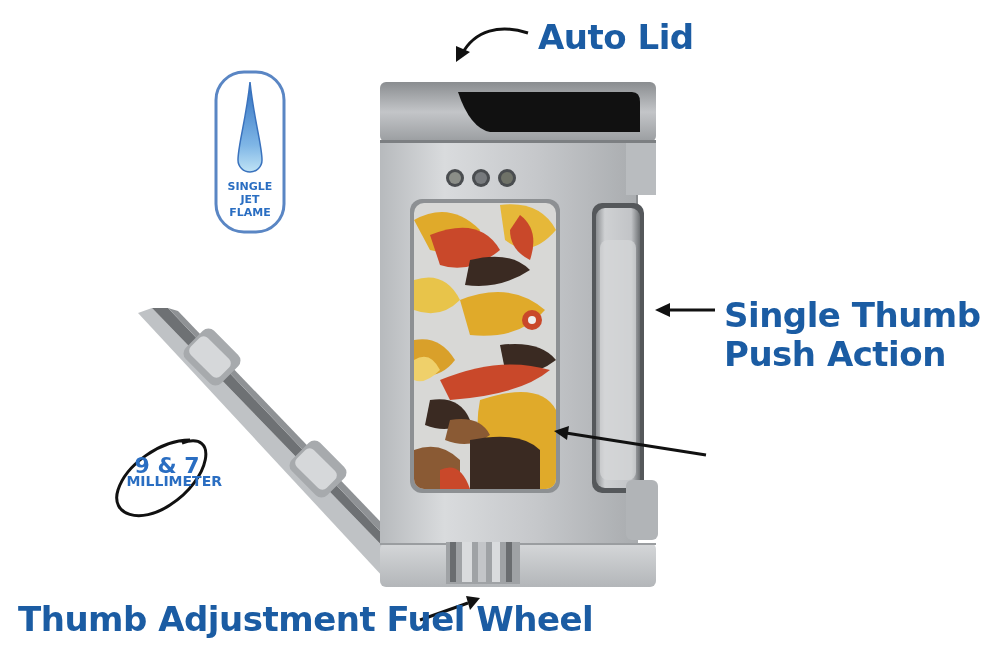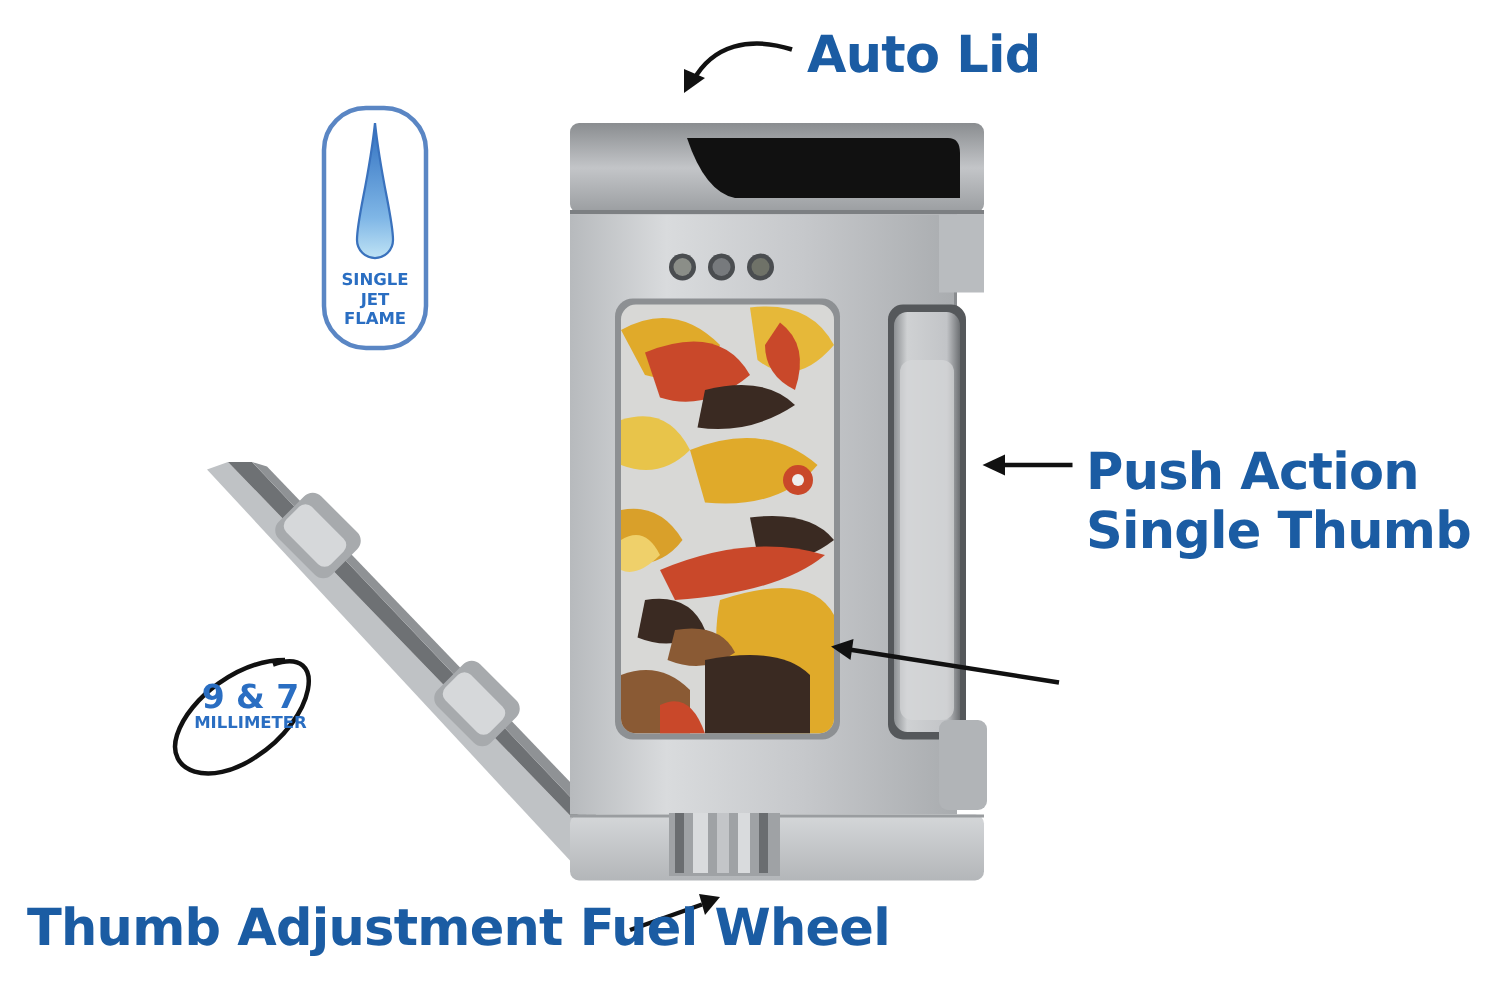--- a/index.html
+++ b/index.html
@@ -164,25 +164,25 @@
   </svg>
 
   <div class="badge-text" style="left:216px; top:180px; width:68px; font-size:11px; line-height:13px;">
     <div>SINGLE</div>
     <div>JET</div>
     <div>FLAME</div>
   </div>
 
   <div class="badge-text" style="left:112px; top:457px; width:110px;">
     <div style="font-size:22px; line-height:18px;">9 &amp; 7</div>
-    <div style="font-size:11px; line-height:13px;">MILLIMETER</div>
+    <div style="font-size:14px; line-height:13px;text-align:right;">MILLIMETER</div>
   </div>
 
   <div class="callout big" style="left:538px; top:18px;">Auto Lid</div>
 
   <div class="callout big" style="left:724px; top:296px;">
+    <div>Single Thumb</div>
     <div>Push Action</div>
-    <div>Single Thumb</div>
   </div>
 
 
   <div class="callout big" style="left:18px; top:600px;">Thumb Adjustment Fuel Wheel</div>
 </div>
 
 </body></html>

